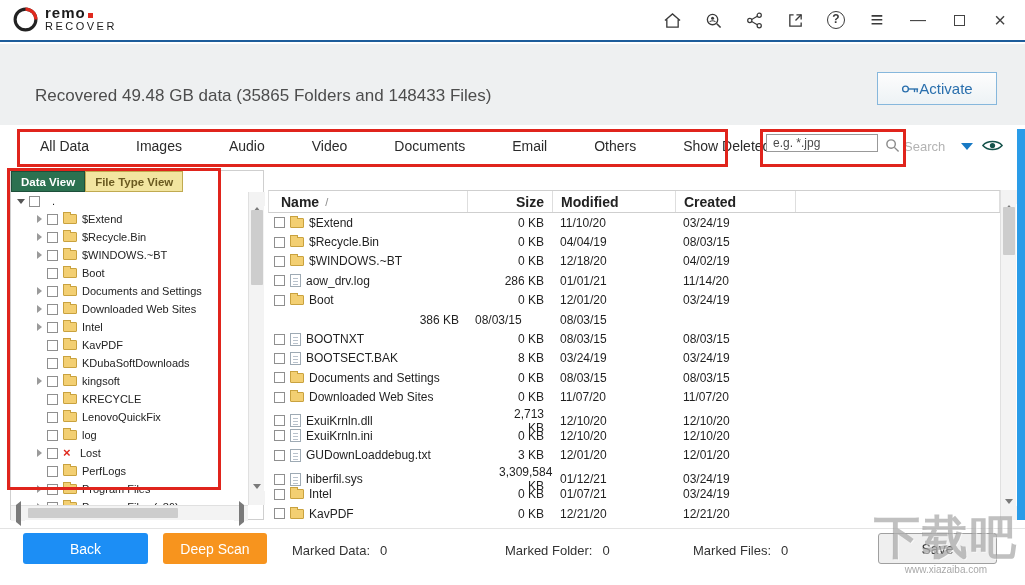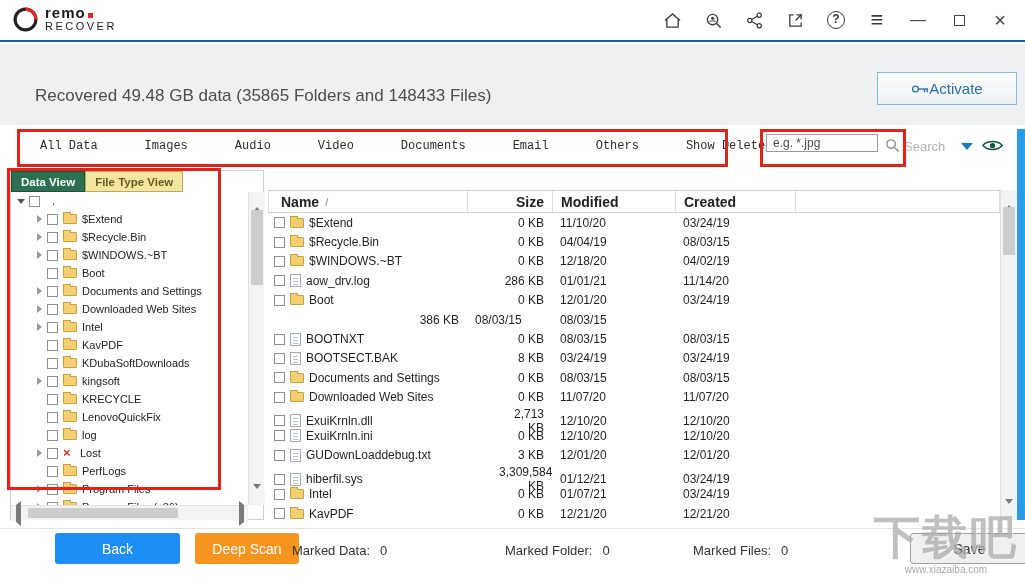--- a/index.html
+++ b/index.html
@@ -17,26 +17,26 @@
   .tb-ic { width:22px; height:22px; display:flex; align-items:center; justify-content:center; cursor:pointer; color:#3a3a3a; }
   .help-circle { width:18px; height:18px; border:1.5px solid #3a3a3a; border-radius:50%; font-size:12px; font-weight:bold; line-height:15px; text-align:center; color:#3a3a3a; }
   .menu-glyph { font-size:22px; color:#3a3a3a; line-height:20px; }
   .ctl { font-size:16px; color:#444; }
   .max-box { width:11px; height:11px; border:1.5px solid #444; }
   .close-glyph { font-size:20px; color:#444; line-height:18px; }
 
   
   .header { position:absolute; left:0; top:44px; width:1025px; height:81px; background:#eef0f1; }
   .summary { position:absolute; left:35px; top:42px; font-size:17px; color:#4d4d4d; }
-  .activate-btn { position:absolute; left:877px; top:28px; width:140px; height:33px; background:linear-gradient(#fdfdfd,#edf2f5); border:1px solid #86b7dc; color:#2a6fad; font-size:15px; display:flex; align-items:center; justify-content:center; cursor:pointer; }
+  .activate-btn { position:absolute; left:877px; top:28px; width:120px; height:33px; background:linear-gradient(#fdfdfd,#edf2f5); border:1px solid #86b7dc; color:#2a6fad; font-size:15px; display:flex; align-items:center; justify-content:center; cursor:pointer; }
 
   
   .tabbar { position:absolute; left:0; top:125px; width:1025px; height:42px; background:#fff; }
   .tabs { position:absolute; left:40px; top:0; height:42px; display:flex; align-items:stretch; gap:47px; }
-  .tab { display:flex; align-items:center; font-size:12px; color:#2b2b2b; border-bottom:3px solid transparent; padding-top:3px; cursor:pointer; white-space:nowrap;font-family:Liberation Mono, monospace; }
+  .tab { display:flex; align-items:center; font-size:14px; color:#2b2b2b; border-bottom:3px solid transparent; padding-top:3px; cursor:pointer; white-space:nowrap; }
   .tab.active { border-bottom-color:#1779c4; }
   .search-input { position:absolute; left:766px; top:9px; width:112px; height:18px; border:1px solid #999; font-size:12px; padding:0 6px; color:#333; font-family:"Liberation Sans", sans-serif; }
   .search-input::placeholder { color:#4a4a4a; }
   .mag-ic { position:absolute; left:885px; top:13px; }
   .search-hint { position:absolute; left:904px; top:14px; font-size:13px; color:#b3b3b3; }
   .dd-caret { position:absolute; left:961px; top:18px; width:0; height:0; border-left:6px solid transparent; border-right:6px solid transparent; border-top:7px solid #1779c4; cursor:pointer; }
   .eye-ic { position:absolute; left:982px; top:13px; cursor:pointer; }
 
   
   .left-wrap { position:absolute; left:10px; top:170px; width:254px; height:350px; border:1px solid #cfcfcf; background:#fff; }
@@ -84,21 +84,21 @@
   .tbody { }
   .trow { display:grid; grid-template-columns:199px 85px 123px 120px 1fr; height:19.4px; align-items:center; font-size:12px; color:#1f1f1f; }
   .c-name { display:flex; align-items:center; padding-left:4px; overflow:hidden; white-space:nowrap; }
   .c-size { text-align:right; padding-right:8px;margin-left:32px; }
   .c-mod, .c-crt { padding-left:8px; }
   .sb-v-table { left:1000px; top:190px; width:16px; height:330px; border-left:1px solid #e0e0e0; }
   .sb-v-table .sb-btn { width:16px; height:14px; left:0; }
 
   
   .footer { position:absolute; left:0; top:528px; width:1025px; height:57px; background:#fff; border-top:1px solid #e3e3e3; }
-  .btn { position:absolute; top:4px; height:31px; border:none; border-radius:3px; font-size:14px; color:#fff; cursor:pointer; font-family:"Liberation Sans", sans-serif;margin-left:32px; }
+  .btn { position:absolute; top:4px; height:31px; border:none; border-radius:3px; font-size:14px; color:#fff; cursor:pointer; font-family:"Liberation Sans", sans-serif; }
   .btn-back { left:23px; width:125px; background:#1c8ef5; }
   .btn-deep { left:163px; width:104px; background:#f7941e; }
   .btn-save { left:878px; width:119px; background:#efefef; border:1px solid #a0a0a0; color:#333; }
   .counter { position:absolute; top:14px; font-size:13px; color:#333; display:flex; gap:10px; }
   .counter .val { color:#333; }
 
   
   .anno { position:absolute; border:3px solid #e0241c; z-index:50; pointer-events:none; }
   .anno-tabs { left:17px; top:129px; width:711px; height:38px; }
   .anno-search { left:760px; top:129px; width:146px; height:38px; }

